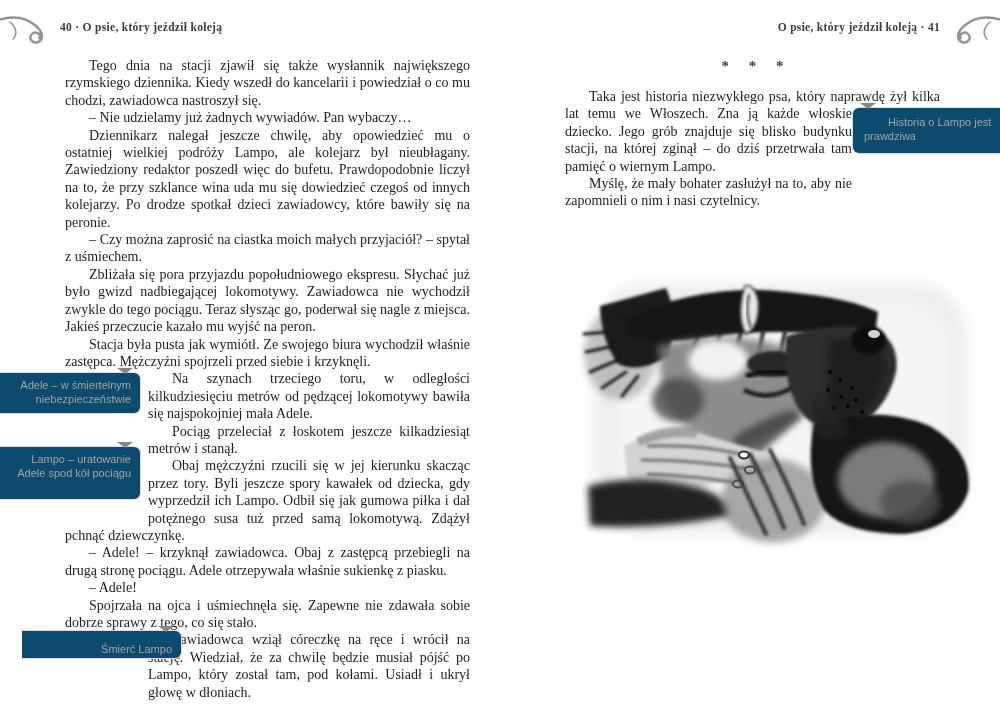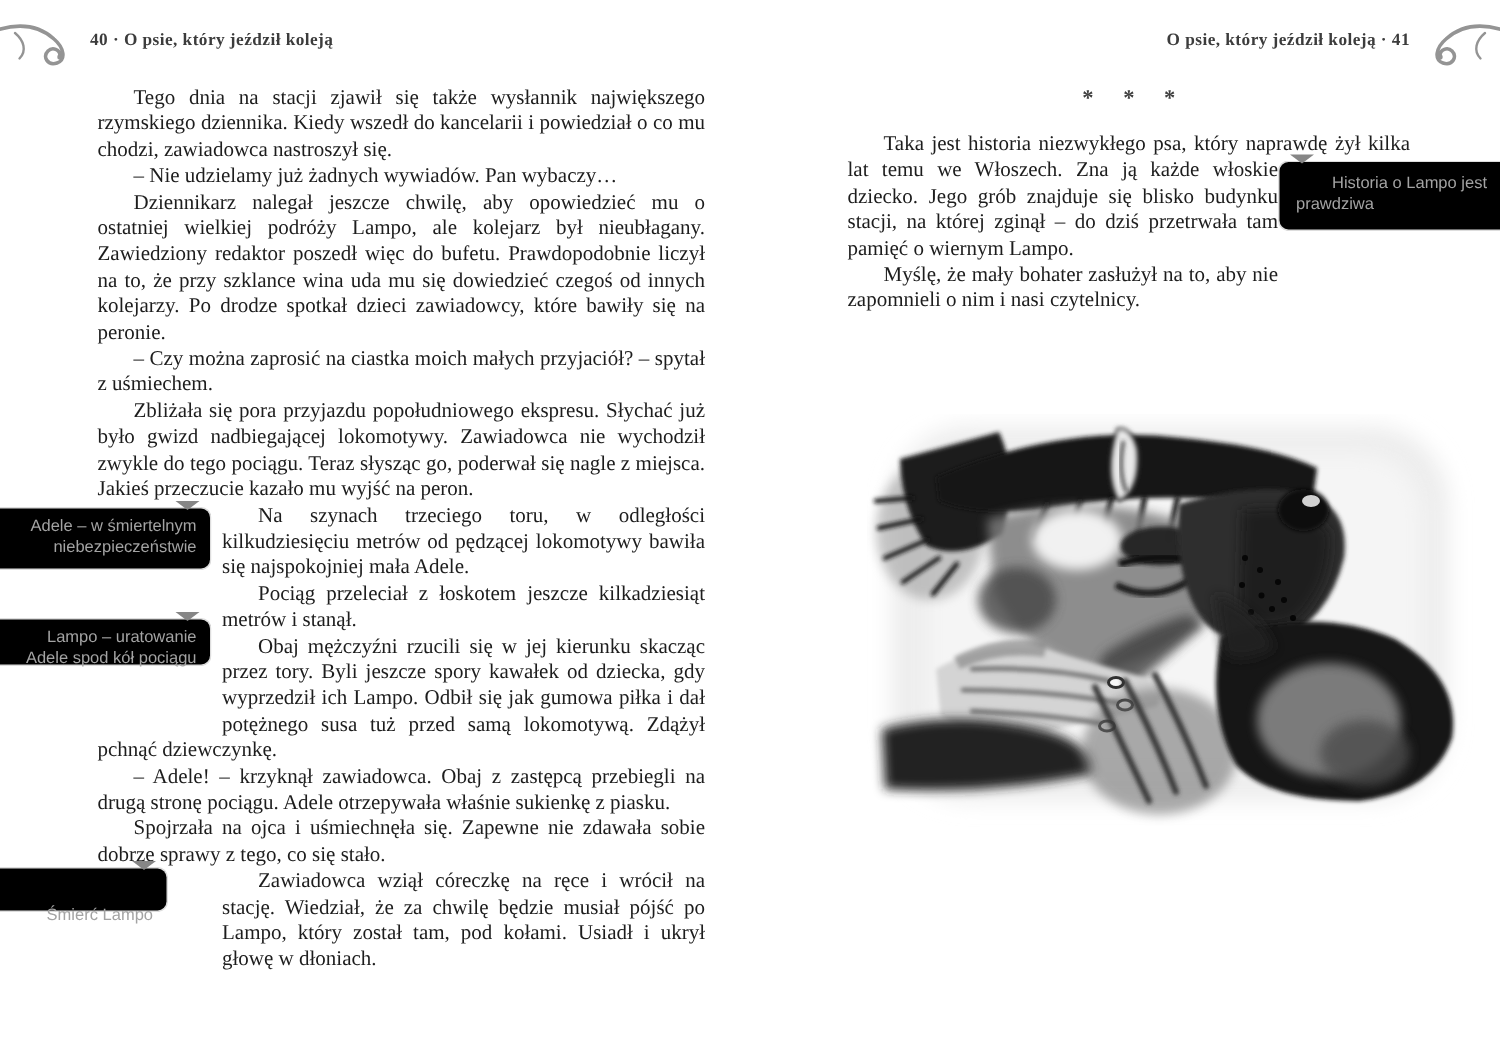--- a/index.html
+++ b/index.html
@@ -26,31 +26,31 @@
   .col-left{left:65px;width:405px;}
   .col-right{left:565px;width:375px;}
   p.para{margin:0;text-indent:24px;}
   
   .spacer-l{float:left;clear:left;width:83px;position:relative;}
   .sp1{height:141px;}
   .sp3{height:53px;}
   .spacer-r{float:right;width:88px;height:90px;position:relative;}
   
   .note{
-    position:absolute;background:#000000;border:1px solid #dddddd;
+    position:absolute;background:#0c4a6e;border:1px solid #dddddd;
     color:#a3a3a3;font-family:"Liberation Sans",sans-serif;
     font-size:11px;line-height:14px;box-sizing:border-box;
   }
   .note-l{
     left:-65px;border-left:none;border-radius:0 7px 7px 0;
     text-align:right;padding:5px 9px 4px 6px;width:141px;
   }
   .note1{top:2px;height:42px;}
-  .note2{top:76px;height:32px;padding-left:11px;}
-  .note3{top:-1px;width:112px;height:29px;padding-top:24px;}
+  .note2{top:76px;height:54px;padding-left:11px;}
+  .note3{top:-1px;width:160px;height:29px;padding-top:11px;margin-left:22px;}
   .note-r{
     right:-60px;top:2px;border-right:none;border-radius:7px 0 0 7px;
     text-align:left;padding:7px 8px 4px 11px;width:148px;height:47px;
   }
   .note-arrow{
     position:absolute;top:-5px;width:0;height:0;
     border-left:8px solid transparent;border-right:8px solid transparent;
     border-top:6px solid #868686;
   }
   .arrow-r{right:7px;}
@@ -90,36 +90,38 @@
 
   <div class="running-head rh-left">40 · O psie, który jeździł koleją</div>
   <div class="running-head rh-right">O psie, który jeździł koleją · 41</div>
 
   <div class="body-col col-left">
     <p class="para">Tego dnia na stacji zjawił się także wysłannik największego rzymskiego dziennika. Kiedy wszedł do kancelarii i powiedział o co mu chodzi, zawiadowca nastroszył się.</p>
     <p class="para">– Nie udzielamy już żadnych wywiadów. Pan wybaczy…</p>
     <p class="para">Dziennikarz nalegał jeszcze chwilę, aby opowiedzieć mu o ostatniej wielkiej podróży Lampo, ale kolejarz był nieubłagany. Zawiedziony redaktor poszedł więc do bufetu. Prawdopodobnie liczył na to, że przy szklance wina uda mu się dowiedzieć czegoś od innych kolejarzy. Po drodze spotkał dzieci zawiadowcy, które bawiły się na peronie.</p>
     <p class="para">– Czy można zaprosić na ciastka moich małych przyjaciół? – spytał z uśmiechem.</p>
     <p class="para">Zbliżała się pora przyjazdu popołudniowego ekspresu. Słychać już było gwizd nadbiegającej lokomotywy. Zawiadowca nie wychodził zwykle do tego pociągu. Teraz słysząc go, poderwał się nagle z miejsca. Jakieś przeczucie kazało mu wyjść na peron.</p>
+    <p class="para">Stacja była pusta jak wymiótł. Ze swojego biura wychodził właśnie zastępca. Mężczyźni spojrzeli przed siebie i krzyknęli.</p>
 
     <div class="spacer-l sp1">
       <div class="note note-l note1">
         <span class="note-arrow arrow-r"></span>
         <span>Adele – w śmiertelnym niebezpieczeństwie</span>
       </div>
       <div class="note note-l note2">
         <span class="note-arrow arrow-r"></span>
         <span>Lampo – uratowanie Adele spod kół pociągu</span>
       </div>
     </div>
     <p class="para">Na szynach trzeciego toru, w odległości kilkudziesięciu metrów od pędzącej lokomotywy bawiła się najspokojniej mała Adele.</p>
     <p class="para">Pociąg przeleciał z łoskotem jeszcze kilkadziesiąt metrów i stanął.</p>
 
     <p class="para">Obaj mężczyźni rzucili się w jej kierunku skacząc przez tory. Byli jeszcze spory kawałek od dziecka, gdy wyprzedził ich Lampo. Odbił się jak gumowa piłka i dał potężnego susa tuż przed samą lokomotywą. Zdążył pchnąć dziewczynkę.</p>
     <p class="para">– Adele! – krzyknął zawiadowca. Obaj z zastępcą przebiegli na drugą stronę pociągu. Adele otrzepywała właśnie sukienkę z piasku.</p>
+    <p class="para">– Adele!</p>
     <p class="para">Spojrzała na ojca i uśmiechnęła się. Zapewne nie zdawała sobie dobrze sprawy z tego, co się stało.</p>
 
     <div class="spacer-l sp3">
       <div class="note note-l note3">
         <span class="note-arrow arrow-r"></span>
         <span>Śmierć Lampo</span>
       </div>
     </div>
     <p class="para">Zawiadowca wziął córeczkę na ręce i wrócił na stację. Wiedział, że za chwilę będzie musiał pójść po Lampo, który został tam, pod kołami. Usiadł i ukrył głowę w dłoniach.</p>
 

